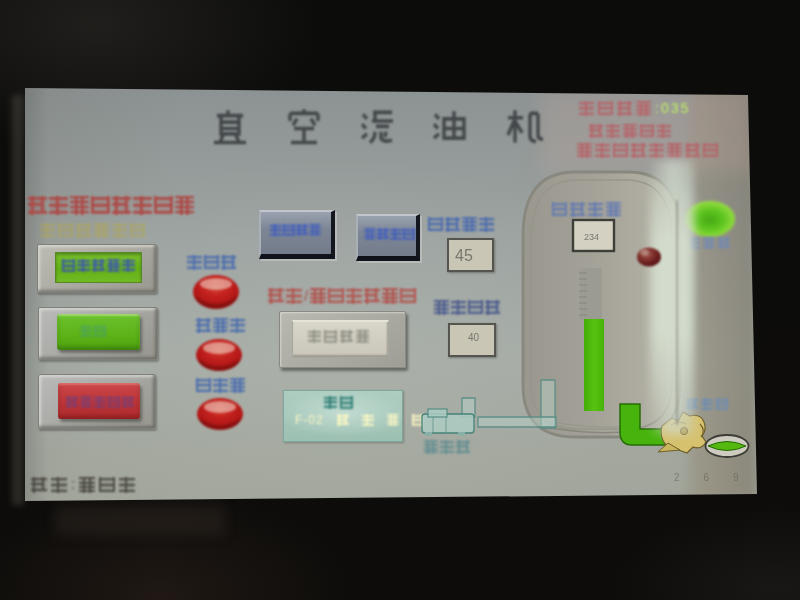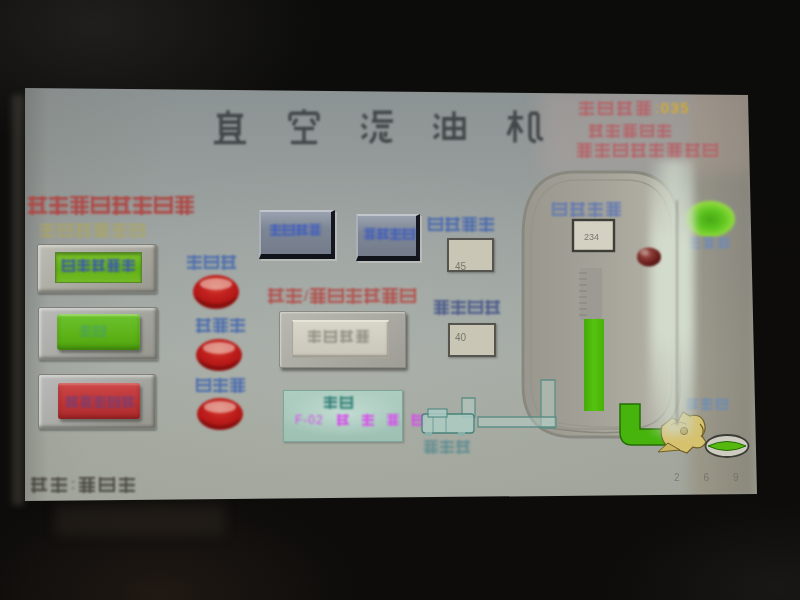--- a/index.html
+++ b/index.html
@@ -81,21 +81,21 @@
           </g>
         </g>
       </svg>
     </div>
 
     <div class="t" style="left:579px;top:101px;font-size:15px;color:#b5656a;gap:4px">
       <i class="a"></i>
           <i class="c"></i>
           <i class="b"></i>
           <i class="d"></i>
-          <b style="font-size:14px;color:#eab308;letter-spacing:2px">:035</b>
+          <b style="font-size:14px;color:#bef264;letter-spacing:2px">:035</b>
     </div>
 
     <div class="t" style="left:589px;top:124px;font-size:14px;color:#b5656a;gap:3px">
       <i class="b"></i>
           <i class="a"></i>
           <i class="d"></i>
           <i class="c"></i>
           <i class="a"></i>
     </div>
 
@@ -195,21 +195,21 @@
     </div>
 
     <div class="t" style="left:428px;top:217px;font-size:15px;color:#4c6cae;gap:2px">
       <i class="c"></i>
           <i class="b"></i>
           <i class="d"></i>
           <i class="a"></i>
     </div>
 
     <div class="abs" style="left:447px;top:238px;width:43px;height:30px;background:#cac6b6;border:2px solid #55544e;box-shadow:1px 1px 2px rgba(70,70,66,.5)"></div>
-    <div class="abs" style="left:455px;top:261px;font-size:10px;color:#78786e;filter:blur(.5px)">45</div>
+    <div class="abs" style="left:455px;top:247px;font-size:16px;color:#78786e;filter:blur(.5px)">45</div>
 
     <div class="t" style="left:268px;top:288px;font-size:16px;color:#b35350;gap:2px">
       <i class="b"></i>
           <i class="a"></i>
           <b style="font-size:15px;color:#a84c48">/</b>
           <i class="d"></i>
           <i class="c"></i>
           <i class="a"></i>
           <i class="b"></i>
           <i class="d"></i>
@@ -217,37 +217,37 @@
     </div>
 
     <div class="t" style="left:434px;top:300px;font-size:15px;color:#4e5c8c;gap:2px">
       <i class="d"></i>
           <i class="a"></i>
           <i class="c"></i>
           <i class="b"></i>
     </div>
 
     <div class="abs" style="left:448px;top:323px;width:44px;height:30px;background:#cac6b6;border:2px solid #55544e;box-shadow:1px 1px 2px rgba(70,70,66,.5)"></div>
-    <div class="abs" style="left:455px;top:332px;font-size:10px;color:#78786e;filter:blur(.5px)">40</div>
+    <div class="abs" style="left:468px;top:332px;font-size:10px;color:#78786e;filter:blur(.5px)">40</div>
 
     <div class="abs" style="left:279px;top:311px;width:125px;height:55px;background:linear-gradient(145deg,#b9b9b1,#9e9e96);border:1px solid #8a8a82;border-radius:2px;box-shadow:2px 3px 3px rgba(48,48,45,.55),inset 1px 1px 2px rgba(235,235,230,.6)"></div>
     <div class="abs" style="left:292px;top:320px;width:95px;height:35px;background:linear-gradient(180deg,#d8d5c9,#cac7ba);border:1px solid #a8a89e;border-top:2px solid #e6e3d8;box-shadow:inset -1px -2px 2px rgba(110,110,104,.5)"></div>
     <div class="t" style="left:308px;top:330px;font-size:13px;color:#8e8e84;gap:3px;opacity:.95">
       <i class="a"></i>
           <i class="c"></i>
           <i class="b"></i>
           <i class="d"></i>
     </div>
 
     <div class="abs" style="left:283px;top:390px;width:118px;height:50px;background:radial-gradient(70% 60% at 50% 45%,rgba(228,244,238,.45),transparent 80%),linear-gradient(180deg,#aecdc1,#9cc0b2);border:1px solid #7ea69c;box-shadow:1px 1px 2px rgba(70,70,66,.4)"></div>
     <div class="t" style="left:324px;top:396px;font-size:13px;color:#2e7e74;gap:3px">
       <i class="a"></i>
           <i class="c"></i>
     </div>
-    <div class="t" style="left:295px;top:414px;font-size:12px;color:#d946ef;gap:13px">
+    <div class="t" style="left:295px;top:414px;font-size:12px;color:#fef9c3;gap:13px">
       <b style="font-size:12px;letter-spacing:1px">F-02</b>
           <i class="b"></i>
           <i class="a"></i>
           <i class="d"></i>
           <i class="c"></i>
     </div>
 
     <svg class="abs" width="800" height="600" viewBox="0 0 800 600" style="left:0;top:0">
       <defs>
         <linearGradient id="tk" x1="0" y1="0" x2="1" y2="0">

